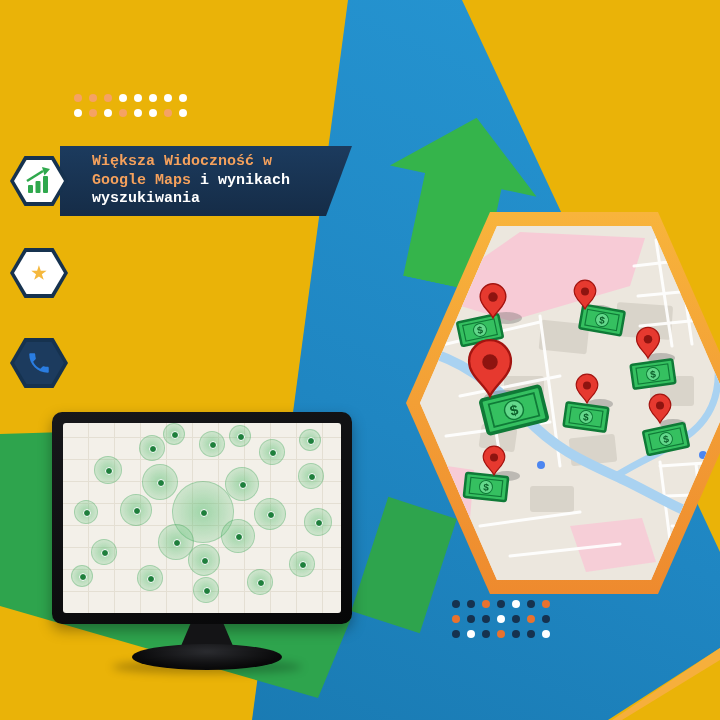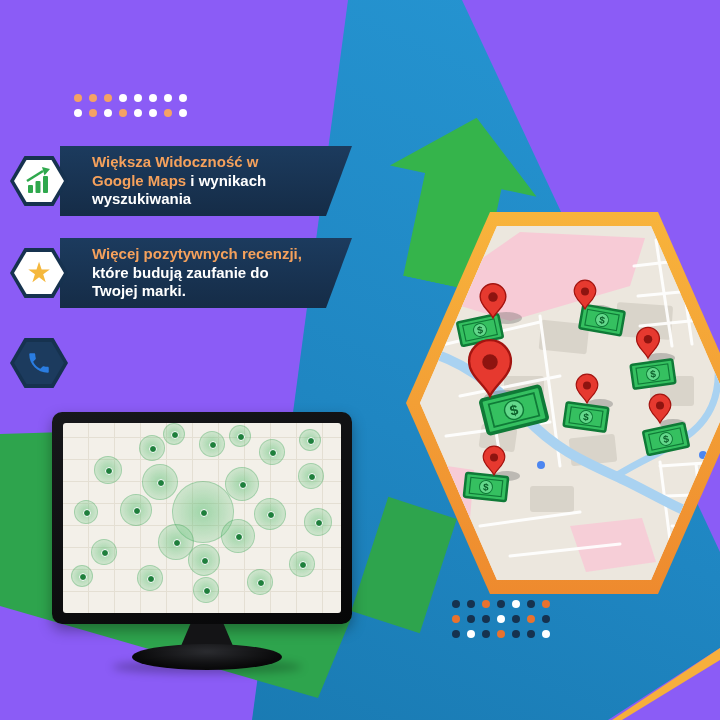--- a/index.html
+++ b/index.html
@@ -1,19 +1,19 @@
 <!DOCTYPE html>
 <html><head>
 <meta charset="utf-8">
 <style>
   html,body{margin:0;padding:0;}
   .canvas{
     position:relative;width:720px;height:720px;overflow:hidden;
-    background:#8b5cf6;
-    font-family:Liberation Sans, sans-serif;
+    background:#eab308;
+    font-family:Liberation Mono, monospace;
   }
   
   .blue-band{
     position:absolute;inset:0;z-index:1;
     background:linear-gradient(205deg,#2696D3 0%,#1F86C2 55%,#1877AE 100%);
     clip-path:polygon(348px 0,462px 0,720px 552px,720px 648px,608px 720px,252px 720px);
   }
   .corner-strip{
     position:absolute;inset:0;z-index:1;background:#F6AF3C;
     clip-path:polygon(612px 720px,720px 648px,720px 660px,622px 720px);
@@ -168,23 +168,20 @@
             <rect x="20" y="10" width="5" height="17" rx="1"></rect>
           </g>
           <path d="M4 15 L20 5" stroke="#2FA84D" stroke-width="2.6" fill="none"></path>
           <polygon points="19,1 27,3 21.5,9.5" fill="#2FA84D"></polygon>
         </svg>
       </div>
     </div>
   </div>
 
   <div class="benefit" id="benefit-2">
-    <div class="banner">
-      <p class="banner-text"><span class="hl">Więcej pozytywnych recenzji,</span><span> które budują zaufanie do Twojej marki.</span></p>
-    </div>
     <div class="hex-icon">
       <div class="inner">
         <span class="star-glyph">★</span>
       </div>
     </div>
   </div>
 
   <div class="benefit" id="benefit-3">
     <div class="hex-icon">
       <div class="inner dark">

